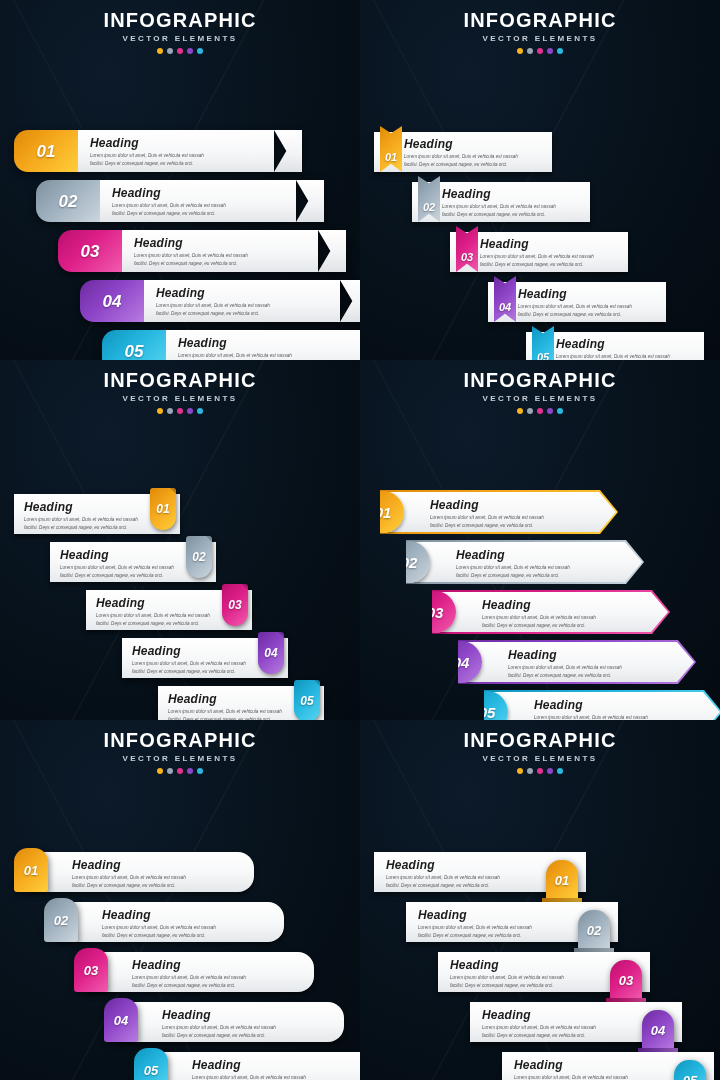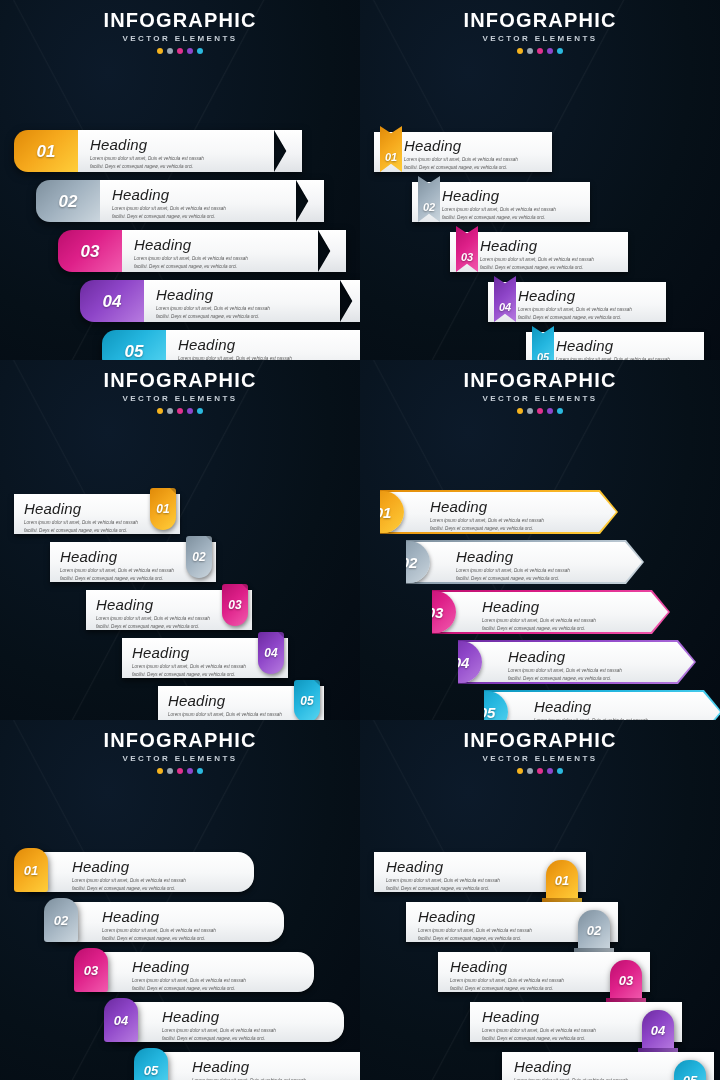--- a/index.html
+++ b/index.html
@@ -39,21 +39,21 @@
     color: #ffffff; line-height: 1.05;
   }
   .hdr .t2 {
     font-size: 8px; font-weight: 600; letter-spacing: 2.4px;
     color: #c8d0d8; margin-top: 3px;
   }
   .dots { margin-top: 5px; display: flex; justify-content: center; gap: 4px; }
   .dots i { width: 6px; height: 6px; border-radius: 50%; display: block; }
 
   
-  .h { font-size: 15px; font-style: italic; font-weight: 400; color: #1c1c1c; letter-spacing:.2px; }
+  .h { font-size: 12px; font-style: italic; font-weight: 700; color: #1c1c1c; letter-spacing:.2px; }
   .b { font-size: 4.6px; font-style: italic; color: #5a5a5a; line-height: 1.75; margin-top: 2px; white-space: pre-line; }
   .num {
     font-size: 17px; font-weight: 700; color: #fff; font-style: italic;
     text-shadow: 0 1px 2px rgba(0,0,0,.35); line-height: 1;
   }
 
   .rows { position: relative; z-index: 3; }
   .row { position: relative; }
 
   

